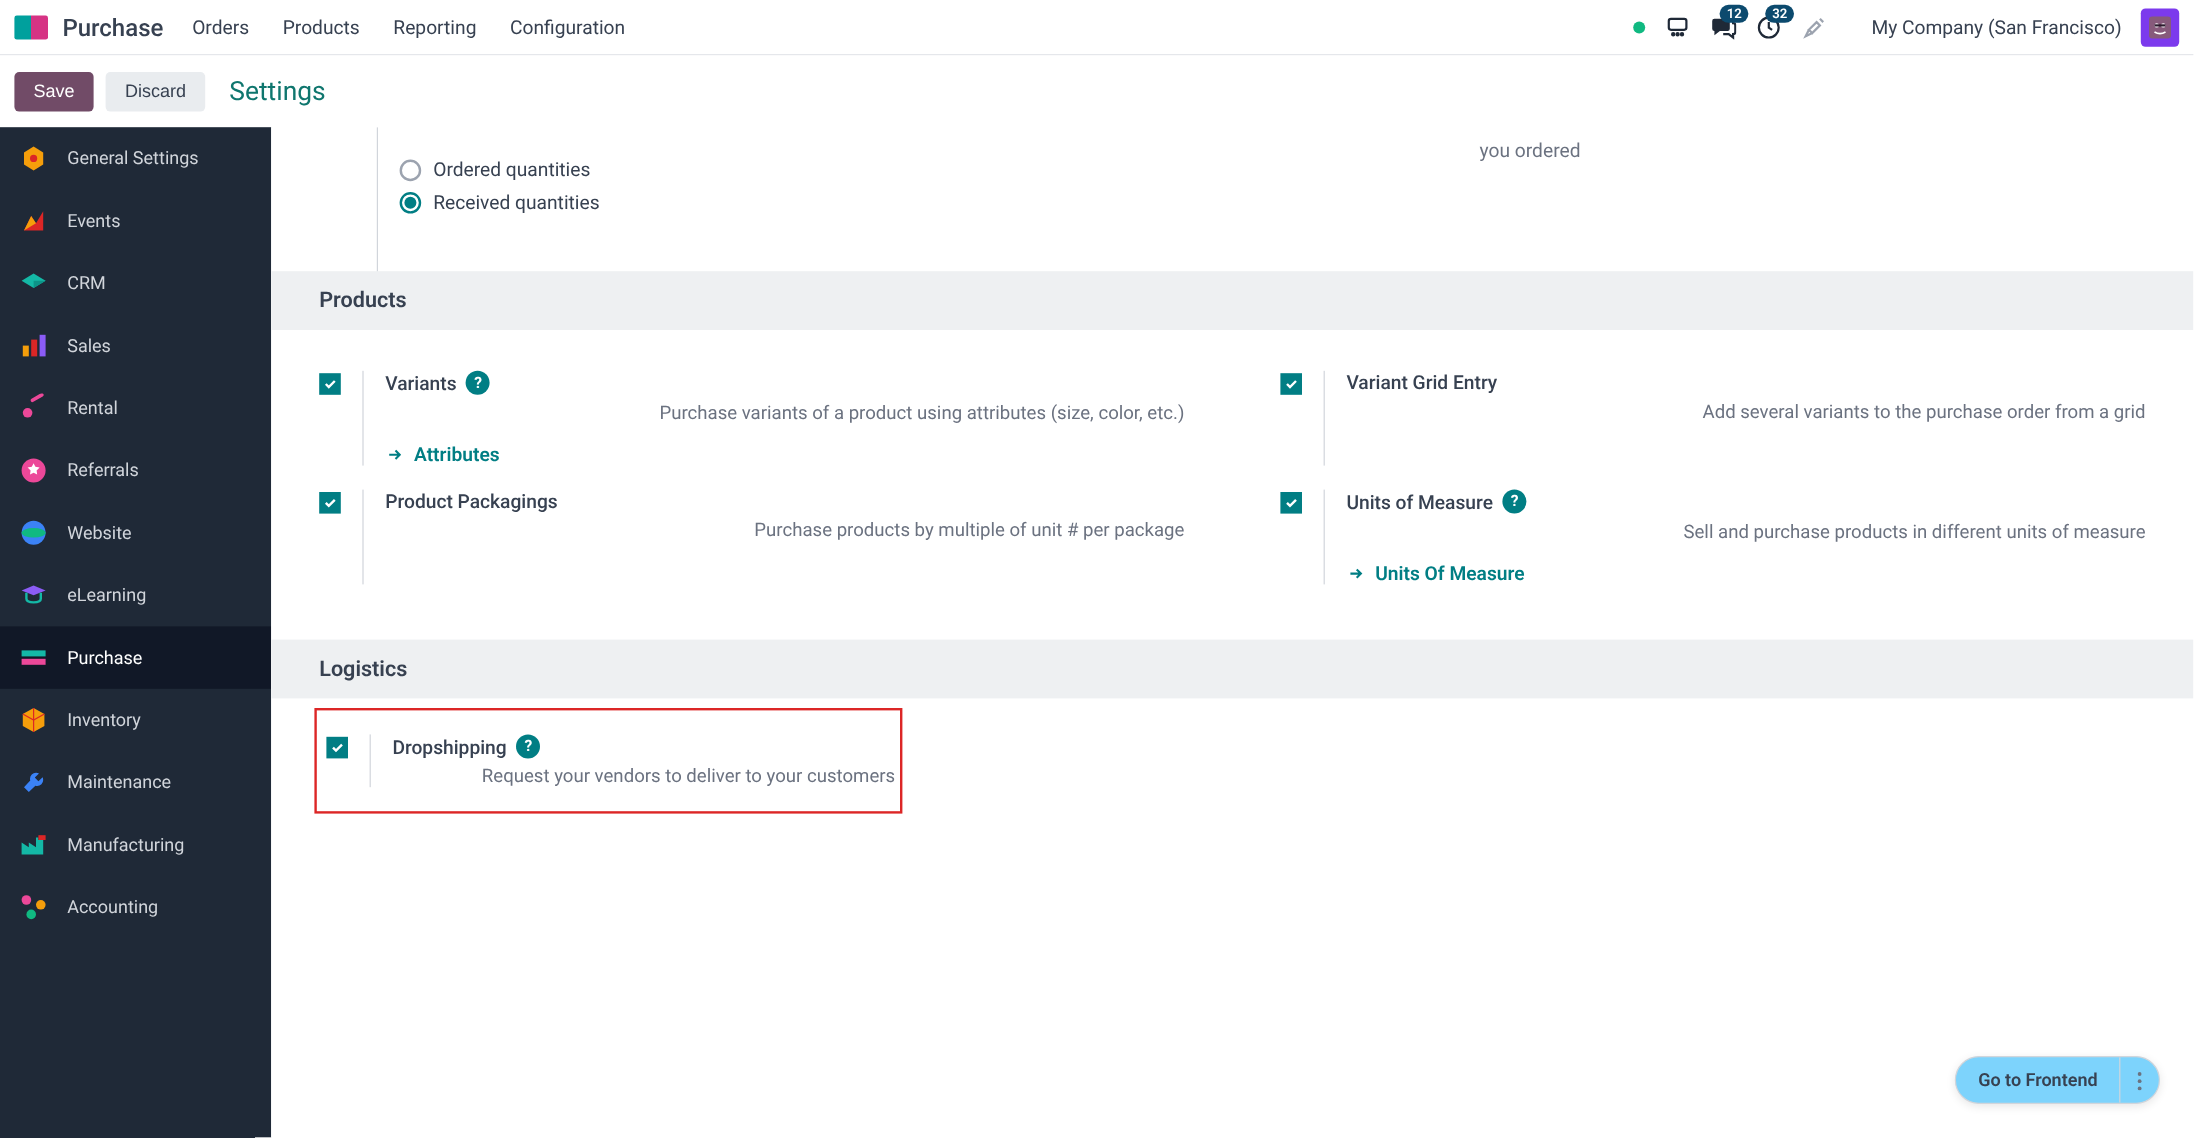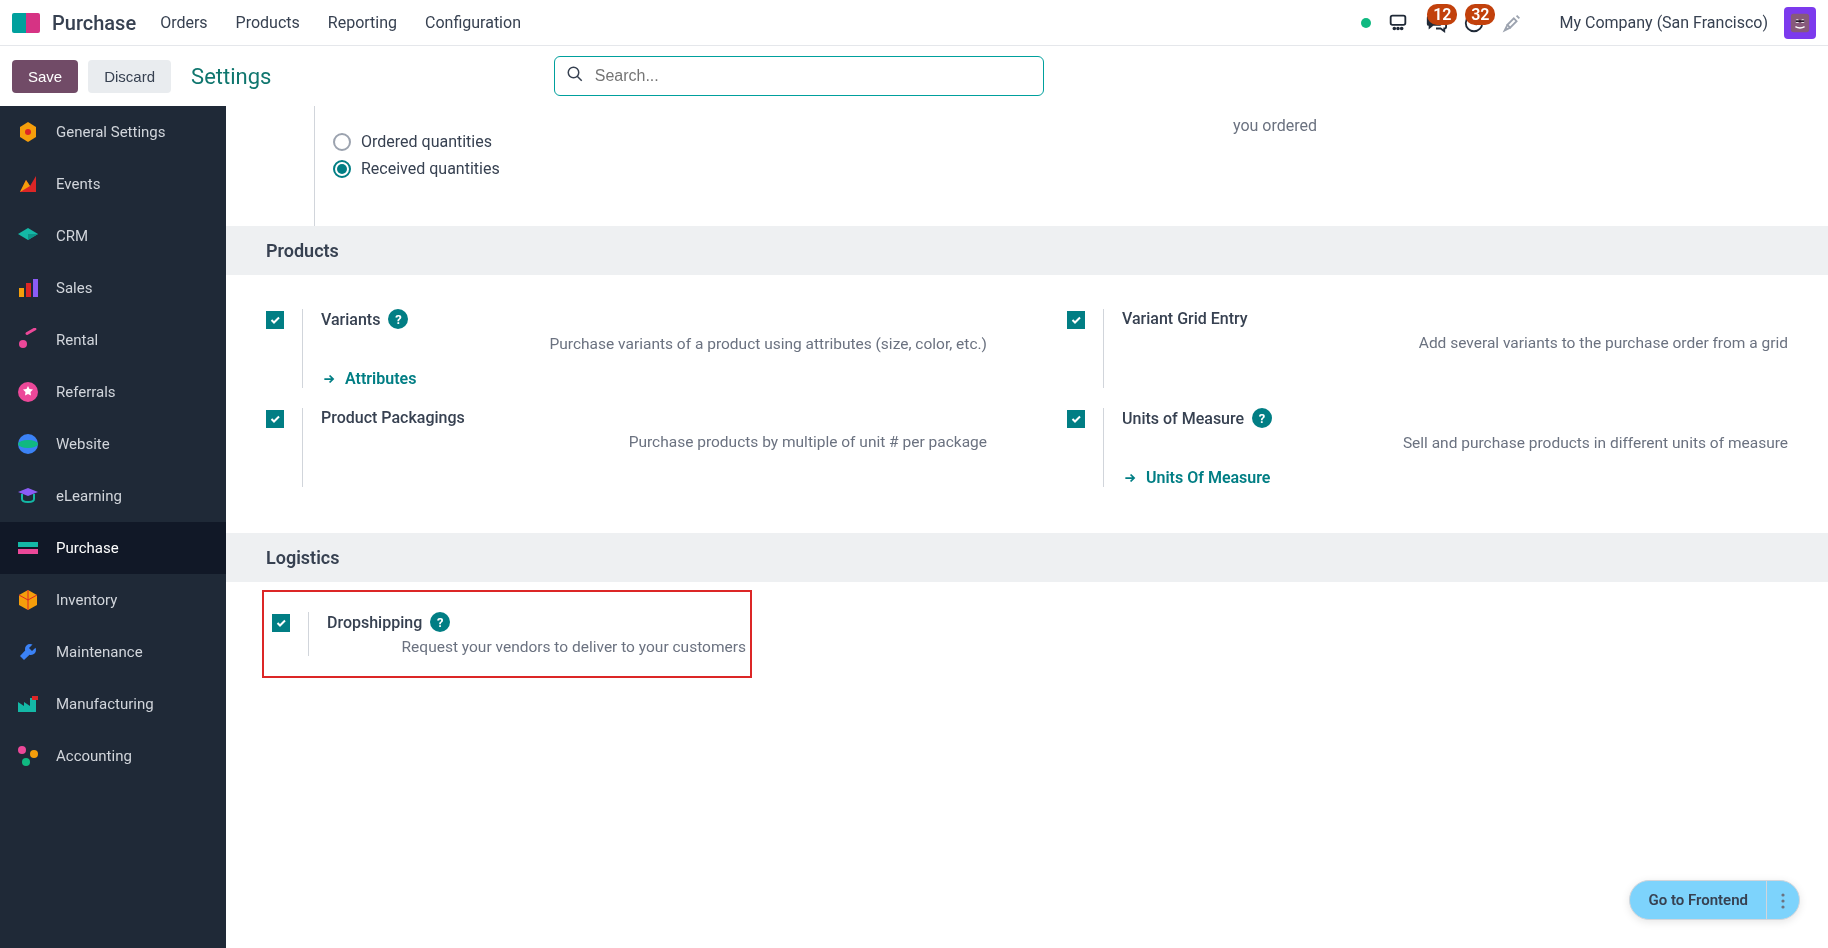--- a/index.html
+++ b/index.html
@@ -8,21 +8,21 @@
   
   .navbar { height: 46px; display: flex; align-items: center; padding: 0 12px; border-bottom: 1px solid #e5e7eb; }
   .brand-logo { width: 28px; height: 20px; background: linear-gradient(90deg, #00a09d 50%, #d63384 50%); margin-right: 12px; border-radius: 2px; }
   .nav-app { font-size: 20px; font-weight: 500; color: #374151; margin-right: 24px; }
   .nav-menu { display: flex; gap: 28px; }
   .nav-menu-item { color: #374151; cursor: pointer; font-size: 16px; }
   .nav-right { margin-left: auto; display: flex; align-items: center; gap: 16px; }
   .status-dot { width: 10px; height: 10px; border-radius: 50%; background: #10b981; }
   .tray-icon { position: relative; display: inline-flex; }
   .tray-icon svg { width: 22px; height: 22px; }
-  .badge { position: absolute; top: -8px; right: -10px; background: #c2410c; color: #fff; font-size: 16px; font-weight: 600; border-radius: 10px; padding: 1px 6px; min-width: 18px; text-align: center; }
+  .badge { position: absolute; top: -8px; right: -10px; background: #0c4a6e; color: #fff; font-size: 11px; font-weight: 600; border-radius: 10px; padding: 1px 6px; min-width: 18px; text-align: center; }
   .company-name { font-size: 16px; color: #374151; margin-left: 20px; }
   .avatar { width: 32px; height: 32px; border-radius: 4px; background: #7c3aed; display: flex; align-items: center; justify-content: center; }
   .avatar svg { width: 22px; height: 22px; }
   
   
   .controlbar { height: 60px; display: flex; align-items: center; padding: 0 12px; gap: 10px; }
   .btn { padding: 8px 16px; border-radius: 4px; border: none; cursor: pointer; font-size: 15px; }
   .btn-primary { background: #714b67; color: #fff; font-weight: 500; }
   .btn-secondary { background: #e9ecef; color: #374151; }
   .page-title { font-size: 22px; color: #0f766e; margin-left: 10px; }
@@ -124,29 +124,20 @@
           <path d="M7 16 Q12 19 17 16" stroke="#fff" stroke-width="1.5" fill="none"></path>
         </svg>
     </span>
   </div>
 </div>
 
 <div class="controlbar">
   <button class="btn btn-primary">Save</button>
   <button class="btn btn-secondary">Discard</button>
   <div class="page-title">Settings</div>
-  <div class="search-wrap">
-    <span class="search-icon-pos">
-      <svg width="18" height="18" viewBox="0 0 24 24" fill="none" stroke="#374151" stroke-width="2">
-          <circle cx="10" cy="10" r="7"></circle>
-          <path d="M21 21l-6-6"></path>
-        </svg>
-    </span>
-    <input class="search-input" placeholder="Search..." style="">
-  </div>
   <div style="width:490px"></div>
 </div>
 
 <div class="main">
   <div class="sidebar">
     <div class="sidebar-item">
       <span class="sidebar-icon">
           <svg viewBox="0 0 24 24">
             <polygon points="12,2 20,7 20,17 12,22 4,17 4,7" fill="#f59e0b"></polygon>
             <circle cx="12" cy="12" r="3" fill="#dc2626"></circle>

